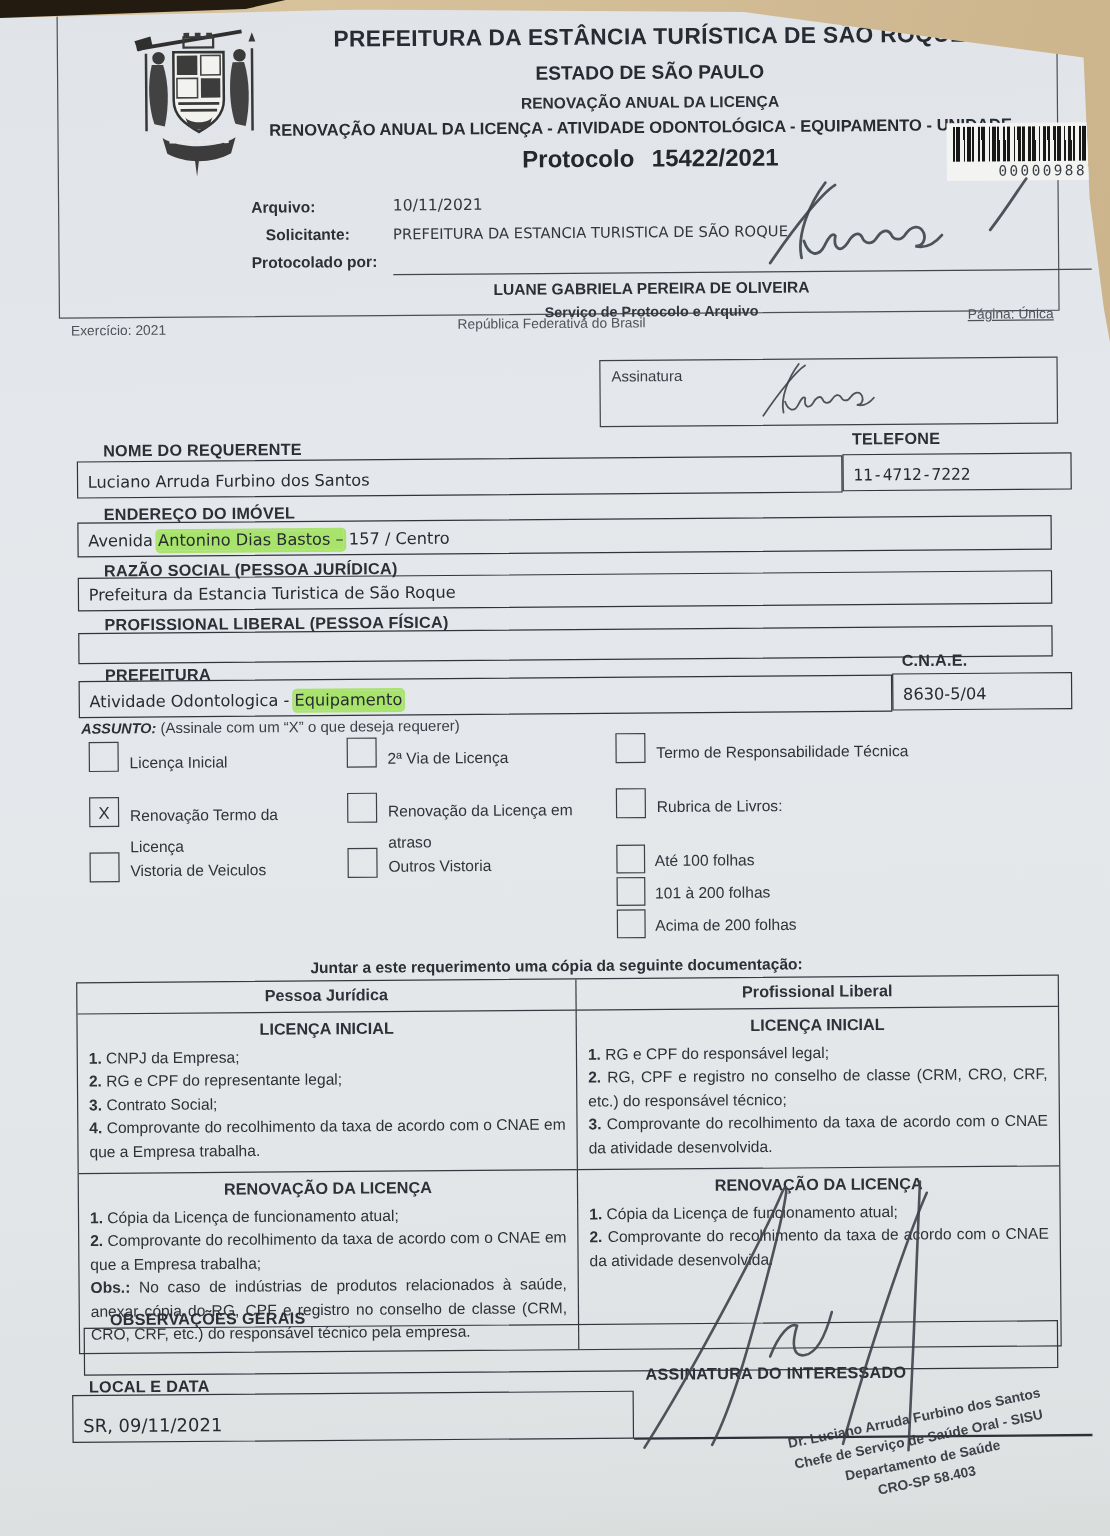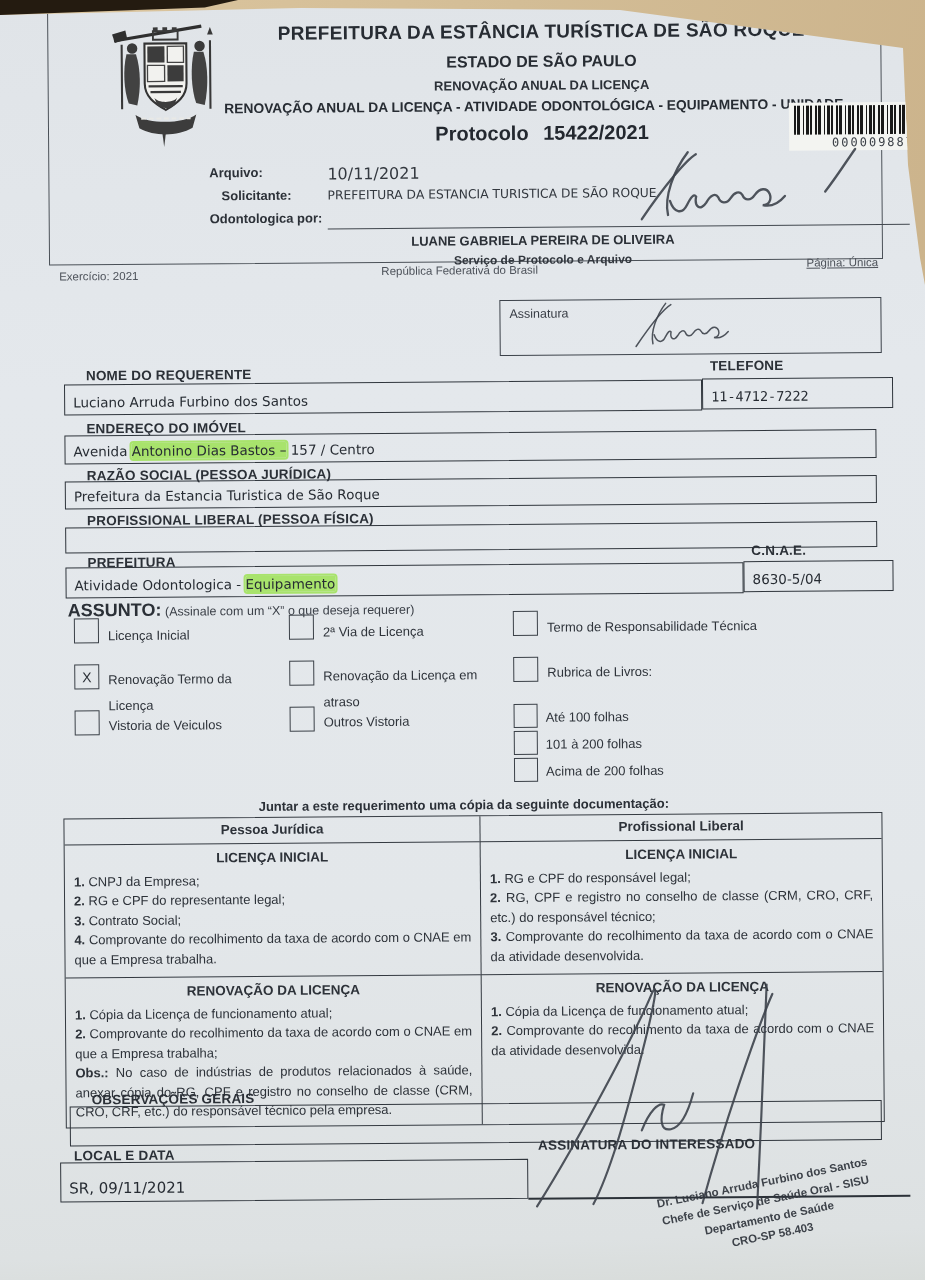--- a/index.html
+++ b/index.html
@@ -23,21 +23,21 @@
   .t3{margin-top:7px;font-size:13px;font-weight:bold;color:#2b3037;}
   .t4{margin-top:6px;font-size:13.8px;font-weight:bold;white-space:nowrap;margin-left:-16px;color:#272c33;}
   .protocol{margin-top:8px;font-size:20px;font-weight:bold;word-spacing:9px;color:#23282f;}
   .barcode-wrap{position:absolute;left:740px;top:106px;width:168px;background:#f3f4f1;padding:3px 5px 1px;}
   .barcode{height:29px;background:repeating-linear-gradient(90deg,
       #181818 0 2px,#f3f4f1 2px 3px,#181818 3px 6px,#f3f4f1 6px 9px,#181818 9px 10px,
       #f3f4f1 10px 12px,#181818 12px 15px,#f3f4f1 15px 16px,#181818 16px 18px,#f3f4f1 18px 21px);}
   .barcode-num{text-align:center;font-family:"DejaVu Sans Mono",monospace;font-size:12px;
       letter-spacing:2px;color:#3a3f46;margin-top:1px;}
   .hlabel{position:absolute;font-size:13px;font-weight:bold;color:#2c3138;}
-  .hvalue{position:absolute;font-size:16px;color:#33383f;font-family:"DejaVu Sans",sans-serif;}
+  .hvalue{position:absolute;font-size:13px;color:#33383f;font-family:"DejaVu Sans",sans-serif;}
   #lbl-abertura{left:160px;top:164px}#val-abertura{left:278px;top:164px}
   #lbl-solicitante{left:172px;top:187px}#val-solicitante{left:278px;top:188px;font-size:12.3px;}
   #lbl-protocolado{left:160px;top:210px}
   .proto-line{position:absolute;left:278px;top:202px;width:582px;height:26px;border-bottom:1.6px solid #41474e;}
   .proto-name{position:absolute;left:140px;top:234px;width:706px;text-align:center;font-size:13px;font-weight:bold;color:#2b3037;}
   .proto-dept{position:absolute;left:140px;top:254px;width:706px;text-align:center;font-size:12px;font-weight:bold;color:#32373e;}
   .sig-luane-header{position:absolute;left:578px;top:150px;width:232px;height:82px;}
 
   
   .meta{position:absolute;font-size:11.5px;color:#4d525a;}
@@ -63,21 +63,21 @@
   #box-razao{left:66px;top:482px;width:812px;height:28px}
   #lbl-liberal{left:88px;top:514px}
   #box-liberal{left:66px;top:528px;width:812px;height:26px}
   #lbl-atividade{left:88px;top:556px}#lbl-cnae{left:752px;top:549px}
   #box-atividade{left:66px;top:568px;width:678px;height:31px}
   #box-cnae{left:744px;top:567px;width:150px;height:31px}
   .hl{background:#a8e36c;box-shadow:0 0 0 2px #a8e36c;border-radius:2px;}
 
   
   .assunto-line{position:absolute;left:68px;top:601px;font-size:12.5px;color:#3a3f47;}
-  .assunto-line b{font-size:18px;color:#2b3037;}
+  .assunto-line b{font-size:12px;color:#2b3037;font-style:italic;}
   .cb{position:absolute;width:25px;height:25px;border:1.7px solid #3b4148;box-sizing:border-box;
       display:flex;align-items:center;justify-content:center;font-size:14px;color:#2c3138;}
   .cb.small{width:24px;height:24px;}
   .cbl{position:absolute;font-size:13px;color:#2f343b;}
   #cb-li{left:74px;top:619px}   #cbl-li{left:108px;top:629px}
   #cb-2v{left:289px;top:617px}  #cbl-2v{left:323px;top:627px}
   #cb-tr{left:513px;top:615px}  #cbl-tr{left:547px;top:624px}
   #cb-ra{left:74px;top:665px}   #cbl-ra1{left:108px;top:673px} #cbl-ra2{left:108px;top:699px}
   #cb-rla{left:289px;top:663px} #cbl-rla1{left:323px;top:671px} #cbl-rla2{left:323px;top:697px}
   #cb-rl{left:513px;top:661px}  #cbl-rl{left:547px;top:669px}
@@ -155,21 +155,21 @@
 
       <div class="barcode-wrap">
         <div class="barcode"></div>
         <div class="barcode-num">0000098879</div>
       </div>
 
       <div class="hlabel" id="lbl-abertura">Arquivo:</div>
       <div class="hvalue" id="val-abertura">10/11/2021</div>
       <div class="hlabel" id="lbl-solicitante">Solicitante:</div>
       <div class="hvalue" id="val-solicitante">PREFEITURA DA ESTANCIA TURISTICA DE SÃO ROQUE</div>
-      <div class="hlabel" id="lbl-protocolado">Odontologica por:</div>
+      <div class="hlabel" id="lbl-protocolado">Protocolado por:</div>
       <div class="proto-line"></div>
       <div class="proto-name">LUANE GABRIELA PEREIRA DE OLIVEIRA</div>
       <div class="proto-dept">Serviço de Protocolo e Arquivo</div>
 
       <svg class="sig sig-luane-header" viewBox="0 0 230 80">
         <path d="M14 70 C36 38 58 12 68 6"></path>
         <path d="M60 4 C46 22 36 48 40 66"></path>
         <path d="M42 52 c4 12 12 14 17 4 c4 -8 7 -11 9 -8 c-2 10 4 15 10 6 c4 -7 9 -10 12 -5 c2 6 8 7 12 1 c4 -6 9 -8 12 -3 c2 5 8 6 12 0 c5 -7 12 -8 15 -1 c2 6 -1 11 -7 11 c8 2 16 -2 22 -9"></path>
         <path d="M196 44 C210 26 220 10 226 2"></path>
       </svg>

